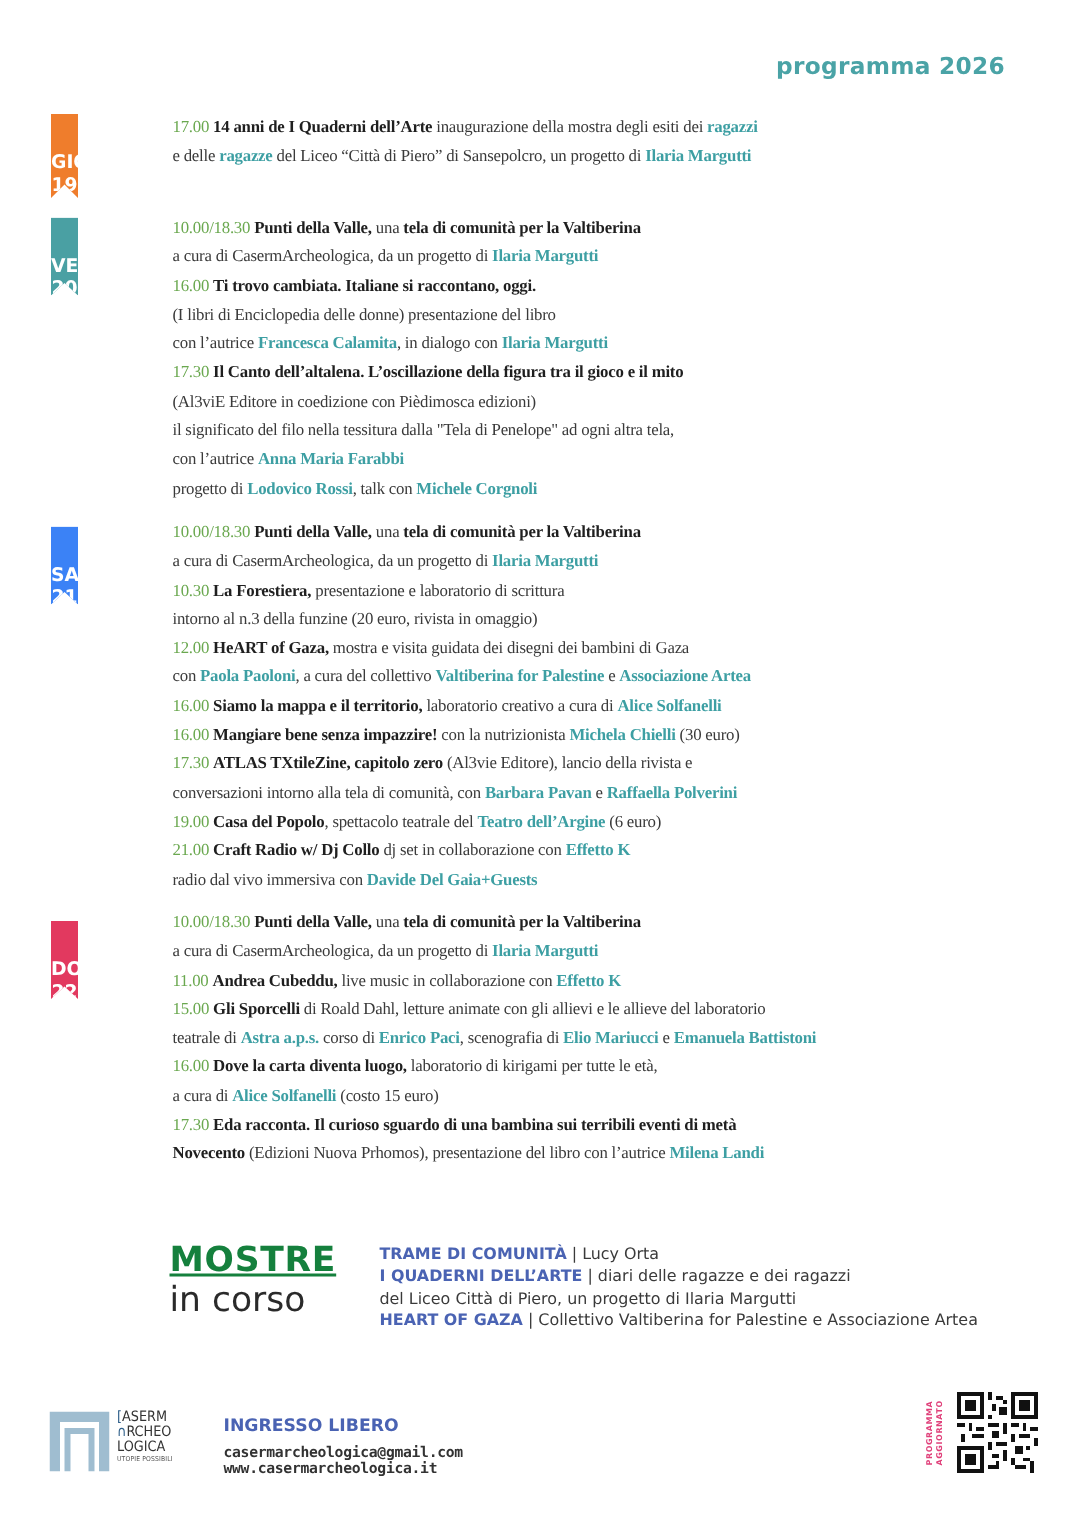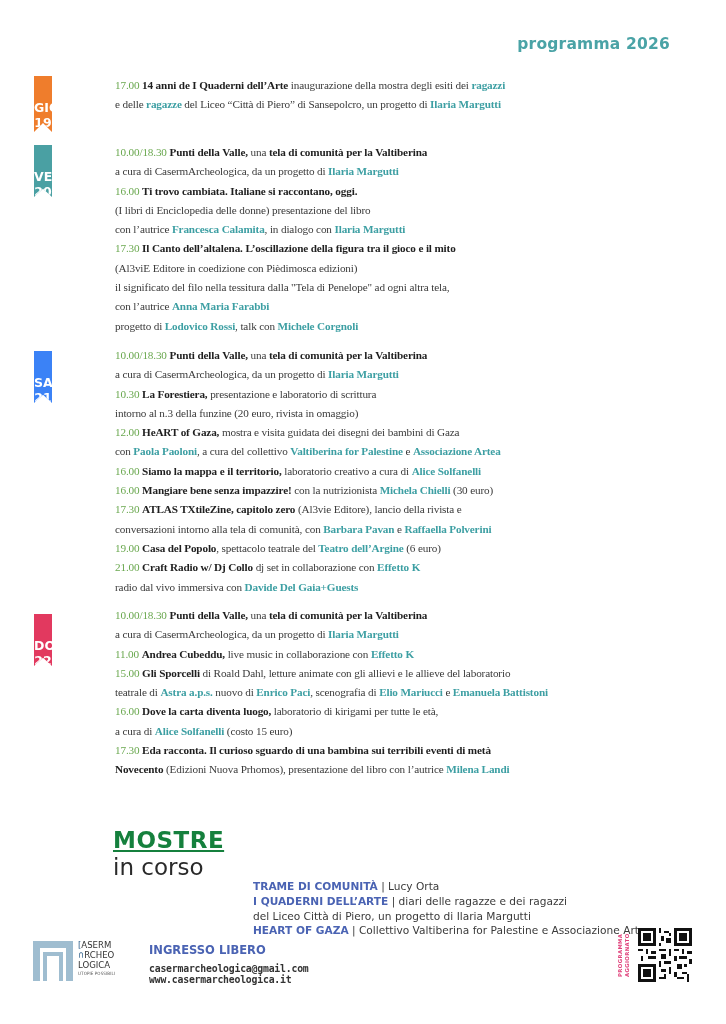--- a/index.html
+++ b/index.html
@@ -34,21 +34,21 @@
     .mostre-wrap { position: absolute; left: 113px; top: 827px; }
     .mostre-big {
       font-family: "DejaVu Sans", sans-serif; font-weight: bold;
       font-size: 23px; color: #15803d; line-height: 26px;
       text-decoration: underline; text-decoration-thickness: 1.5px; text-underline-offset: 2px;
       letter-spacing: 0.5px;
     }
     .mostre-small {
       font-family: "DejaVu Sans", sans-serif; font-size: 23px; color: #2a2a2a; line-height: 28px;
     }
-    .mostre-list { position: absolute; left: 253px; top: 879px; }
+    .mostre-list { position: absolute; left: 253px; top: 829px; }
     .mline { font-size: 10.6px; line-height: 14.8px; color: #3a3a3a; white-space: nowrap; }
     .mt { color: #4a63b3; font-weight: bold; }
 
     .logo { position: absolute; left: 33px; top: 941px; width: 92px; height: 42px; }
     .logo-mark { position: absolute; left: 0; top: 0; width: 40px; height: 40px; }
     .logo-text { position: absolute; left: 45px; top: -1px; font-size: 9.5px; line-height: 10.2px; color: #333; font-family: "DejaVu Sans Condensed", "DejaVu Sans", sans-serif; }
     .logo-sub { font-size: 4.5px; line-height: 6px; color: #555; letter-spacing: 0.1px; }
 
     .footer-info { position: absolute; left: 149px; top: 943px; }
     .ingresso { font-weight: bold; font-size: 11.5px; color: #4a63b3; line-height: 14px; }
@@ -112,21 +112,21 @@
     <div class="line"><span>conversazioni intorno alla tela di comunità, con </span><span class="n">Barbara Pavan</span><span> e </span><span class="n">Raffaella Polverini</span></div>
     <div class="line"><span class="t">19.00 </span><span class="b">Casa del Popolo</span><span>, spettacolo teatrale del </span><span class="n">Teatro dell’Argine</span><span> (6 euro)</span></div>
     <div class="line"><span class="t">21.00 </span><span class="b">Craft Radio w/ Dj Collo</span><span> dj set in collaborazione con </span><span class="n">Effetto K</span></div>
     <div class="line"><span>radio dal vivo immersiva con </span><span class="n">Davide Del Gaia+Guests</span></div>
   </div>
 <div class="day-block" style="top:606px;">
     <div class="line"><span class="t">10.00/18.30 </span><span class="b">Punti della Valle,</span><span> una </span><span class="b">tela di comunità per la Valtiberina</span></div>
     <div class="line"><span>a cura di CasermArcheologica, da un progetto di </span><span class="n">Ilaria Margutti</span></div>
     <div class="line"><span class="t">11.00 </span><span class="b">Andrea Cubeddu,</span><span> live music in collaborazione con </span><span class="n">Effetto K</span></div>
     <div class="line"><span class="t">15.00 </span><span class="b">Gli Sporcelli</span><span> di Roald Dahl, letture animate con gli allievi e le allieve del laboratorio</span></div>
-    <div class="line"><span>teatrale di </span><span class="n">Astra a.p.s.</span><span> nuovo di </span><span class="n">Enrico Paci</span><span>, scenografia di </span><span class="n">Elio Mariucci</span><span> e </span><span class="n">Emanuela Battistoni</span></div>
+    <div class="line"><span>teatrale di </span><span class="n">Astra a.p.s.</span><span> corso di </span><span class="n">Enrico Paci</span><span>, scenografia di </span><span class="n">Elio Mariucci</span><span> e </span><span class="n">Emanuela Battistoni</span></div>
     <div class="line"><span class="t">16.00 </span><span class="b">Dove la carta diventa luogo,</span><span> laboratorio di kirigami per tutte le età,</span></div>
     <div class="line"><span>a cura di </span><span class="n">Alice Solfanelli</span><span> (costo 15 euro)</span></div>
     <div class="line"><span class="t">17.30 </span><span class="b">Eda racconta. Il curioso sguardo di una bambina sui terribili eventi di metà</span></div>
     <div class="line"><span class="b">Novecento</span><span> (Edizioni Nuova Prhomos), presentazione del libro con l’autrice </span><span class="n">Milena Landi</span></div>
   </div>
 
 <div class="mostre-wrap">
   <div class="mostre-big">MOSTRE</div>
   <div class="mostre-small">in corso</div>
 </div>

